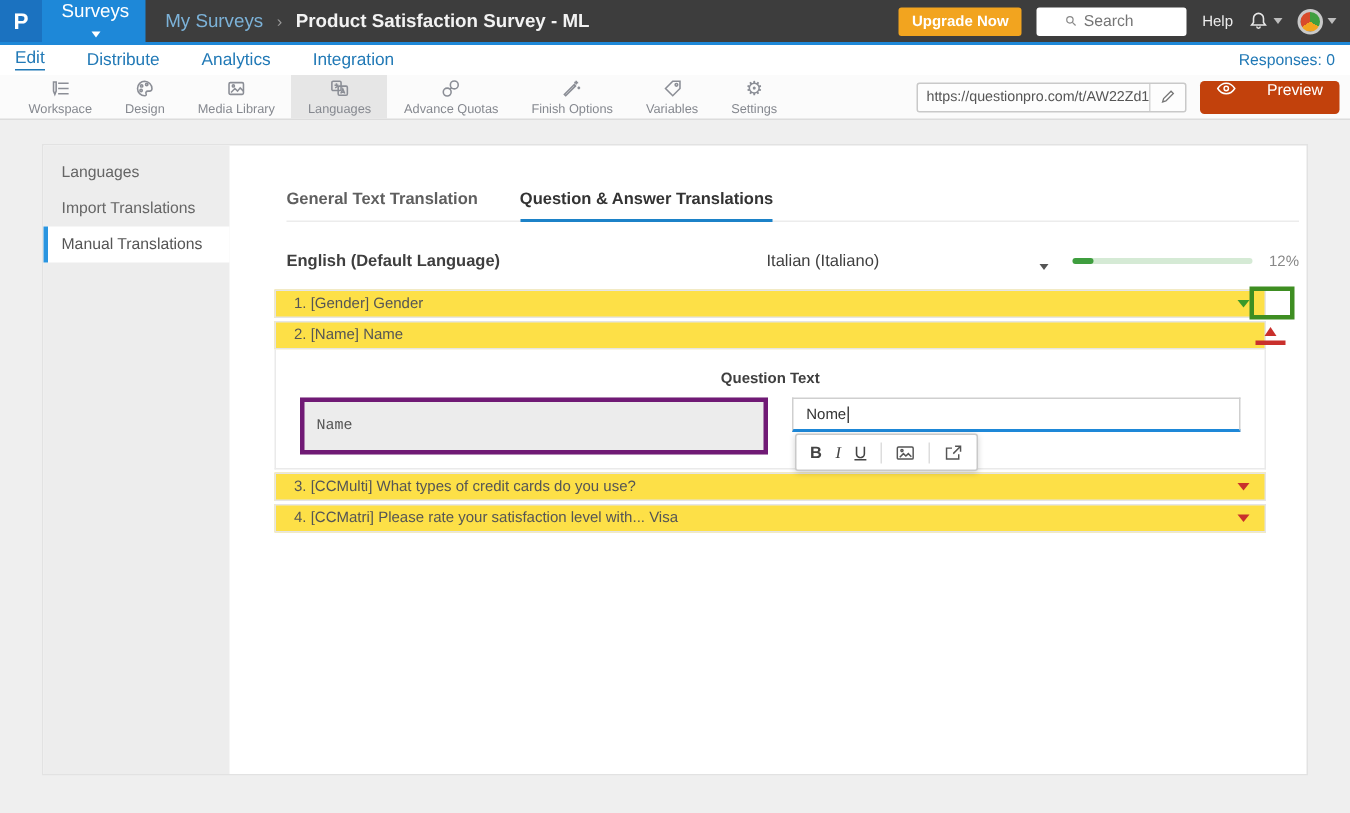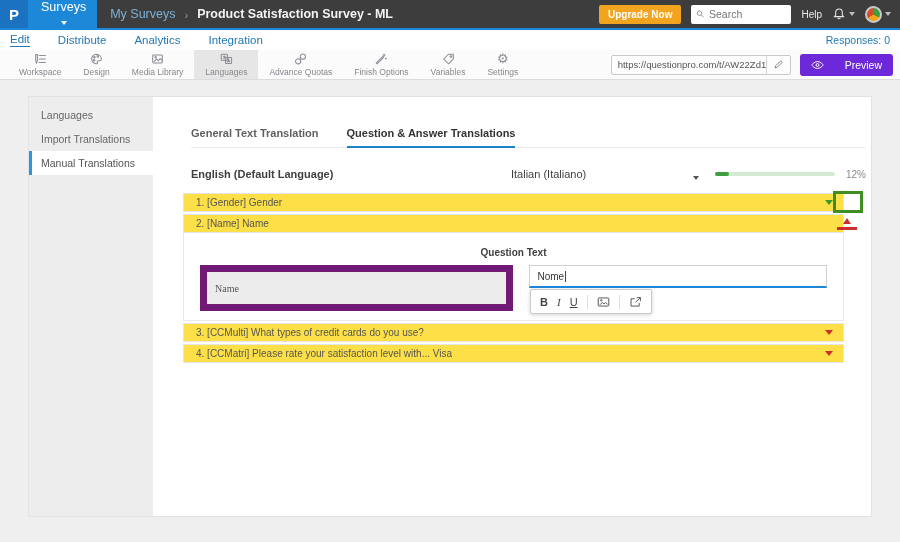--- a/index.html
+++ b/index.html
@@ -9,21 +9,21 @@
   
   .hdr { height:30px; background:#3d3d3d; border-bottom:2px solid #1e88d8; display:flex; align-items:center; }
   .logo { width:28px; height:28px; background:#1b72c0; color:#fff; font-weight:bold; font-size:15px; display:flex; align-items:center; justify-content:center; }
   .app-menu { height:28px; background:#1e88d8; color:#fff; font-size:12.5px; display:flex; align-items:center; gap:7px; padding:0 11px 0 13px; cursor:pointer;flex-direction:column; }
   .crumbs { display:flex; align-items:flex-end; gap:9px; margin-left:13px; font-size:12.5px; }
   .crumb-parent { color:#7cb2d8; }
   .crumb-sep { color:#9a9a9a; font-size:11px; }
   .crumb-current { color:#f2f2f2; font-weight:bold; }
   .hdr-right { margin-left:auto; display:flex; align-items:center; gap:10px; padding-right:9px; }
   .btn-upgrade { background:#f2a41f; color:#fff; font-weight:bold; font-size:10px; border:none; border-radius:2px; padding:4px 9px; font-family:inherit; cursor:pointer; }
-  .searchbox { background:#fff; border-radius:2px; height:19px; width:100px; display:flex; align-items:center; padding:0 5px; gap:4px; }
+  .searchbox { background:#fff; border-radius:2px; height:19px; width:100px; display:flex; align-items:center; padding:0 19px; gap:4px; }
   .searchbox input { border:none; outline:none; width:100%; font-size:10.5px; color:#555; background:transparent; font-family:inherit; }
   .help { color:#ededed; font-size:10px; }
   .icon-wrap { display:flex; align-items:center; gap:3px; }
   .avatar { width:17px; height:17px; border-radius:50%; border:2px solid #c9c9c9; background:conic-gradient(#3f9e3f 0 33%, #f2a41f 33% 66%, #d84b2a 66% 100%); }
   .cd { width:0; height:0; border-left:3.5px solid transparent; border-right:3.5px solid transparent; border-top:4px solid #fff; }
   .cd.gray { border-top-color:#bdbdbd; }
 
   
   .nav { height:20px; background:#fff; display:flex; align-items:center; padding:0 10px; gap:28px; font-size:11.5px; }
   .nav a { color:#2179b6; text-decoration:none; }
@@ -34,21 +34,21 @@
   .tbar { height:30px; background:#fbfbfb; border-bottom:1px solid #dcdcdc; display:flex; align-items:stretch; padding-left:8px; }
   .tb-item { padding:0 11px; display:flex; flex-direction:column; align-items:center; justify-content:center; gap:1px; color:#85888f; cursor:pointer; }
   .tb-item.active { background:#e6e6e6; }
   .tb-item svg { stroke:#8b8e96; fill:none; stroke-width:1.2; }
   .tb-label { font-size:8.5px; white-space:nowrap; }
   .gear-char { font-size:13px; line-height:14px; color:#8b8e96; }
   .url-group { margin-left:auto; display:flex; align-items:center; gap:9px; padding-right:7px; }
   .url-box { width:180px; height:20px; background:#fdfdfd; border:1px solid #c9c9c9; border-radius:2px; display:flex; align-items:center; font-size:9.5px; color:#555; }
   .url-text { flex:1; padding:0 6px; white-space:nowrap; overflow:hidden; }
   .url-edit { width:24px; height:100%; border-left:1px solid #d5d5d5; display:flex; align-items:center; justify-content:center; cursor:pointer; }
-  .btn-preview { height:22px; background:#6d28d9; color:#fff; border:none; border-radius:3px; font-size:10.5px; display:flex; align-items:center; gap:21px; padding:0 11px; font-family:inherit; cursor:pointer; }
+  .btn-preview { height:22px; background:#c2410c; color:#fff; border:none; border-radius:3px; font-size:10.5px; display:flex; gap:21px; padding:0 11px; font-family:inherit; cursor:pointer; }
 
   
   .card { position:absolute; left:28px; top:96px; width:844px; height:421px; background:#fff; border:1px solid #e2e2e2; display:flex; }
   .side { width:124px; background:#ededed; padding-top:6px; flex:none; }
   .side-item { height:24px; line-height:24px; padding-left:12px; font-size:10.5px; color:#666; cursor:pointer; }
   .side-item.active { background:#fff; border-left:3px solid #2a95e0; padding-left:9px; color:#555; }
   .mainc { flex:1; position:relative; padding:0 14px 0 30px; }
 
   .tabs { margin:30px 0 0 8px; display:flex; gap:28px; border-bottom:1px solid #ececec; }
   .tab { font-size:11px; font-weight:bold; color:#5f5f5f; padding-bottom:7px; cursor:pointer; }
@@ -68,21 +68,21 @@
   .caret-dn { margin-left:auto; width:0; height:0; border-left:4px solid transparent; border-right:4px solid transparent; border-top:5px solid #c9302c; }
   .caret-dn.green { border-top-color:#3a9a2a; }
   .green-box { position:absolute; right:-20px; top:-3px; width:30px; height:22px; border:3px solid #3e8e22; pointer-events:none; }
   .collapse-ctl { position:absolute; right:-15px; top:3px; width:22px; display:flex; flex-direction:column; align-items:center; cursor:pointer; }
   .tri-up { width:0; height:0; border-left:4.5px solid transparent; border-right:4.5px solid transparent; border-bottom:6px solid #c9302c; }
   .red-bar { width:20px; height:3px; background:#c9302c; margin-top:3px; }
 
   .editor { border:1px solid #eaeaea; border-top:none; background:#fff; padding:14px 16px 9px 16px; margin-bottom:2px; position:relative; }
   .qt-label { font-size:10px; font-weight:bold; color:#3f3f3f;text-align:center; }
   .inputs { display:flex; margin-top:7px; }
-  .src-input { width:314px; height:23px; background:#ececec; border:7px solid #701a75; font-size:10px; color:#555; padding:16px 8px; font-family:Liberation Serif, serif; }
+  .src-input { width:314px; height:23px; background:#ececec; border:3px solid #701a75; font-size:10px; color:#555; padding:16px 8px; font-family:Liberation Mono, monospace; }
   .tgt-input { width:300px; height:23px; background:#fff; border:1px solid #cfcfcf; border-bottom:2px solid #1e88d8; font-size:10px; color:#333; padding:0 8px; display:flex; align-items:center; margin-left:16px; cursor:text; }
   .cursor { display:inline-block; width:1px; height:11px; background:#444; margin-left:1px; }
 
   .fmt-bar { position:absolute; left:346px; top:56px; height:25px; background:#fff; border:1px solid #c9c9c9; border-radius:2px; box-shadow:0 1px 4px rgba(0,0,0,.18); display:flex; align-items:center; gap:9px; padding:0 9px; z-index:5; }
   .fmt-btn { font-size:11px; color:#444; background:none; border:none; font-family:inherit; cursor:pointer; }
   .fmt-b { font-weight:bold; }
   .fmt-i { font-style:italic; font-family:"Liberation Serif", serif; }
   .fmt-u { text-decoration:underline; }
   .fmt-sep { width:1px; height:14px; background:#ddd; }
   .fmt-bar svg { stroke:#555; fill:none; stroke-width:1.2; cursor:pointer; }

